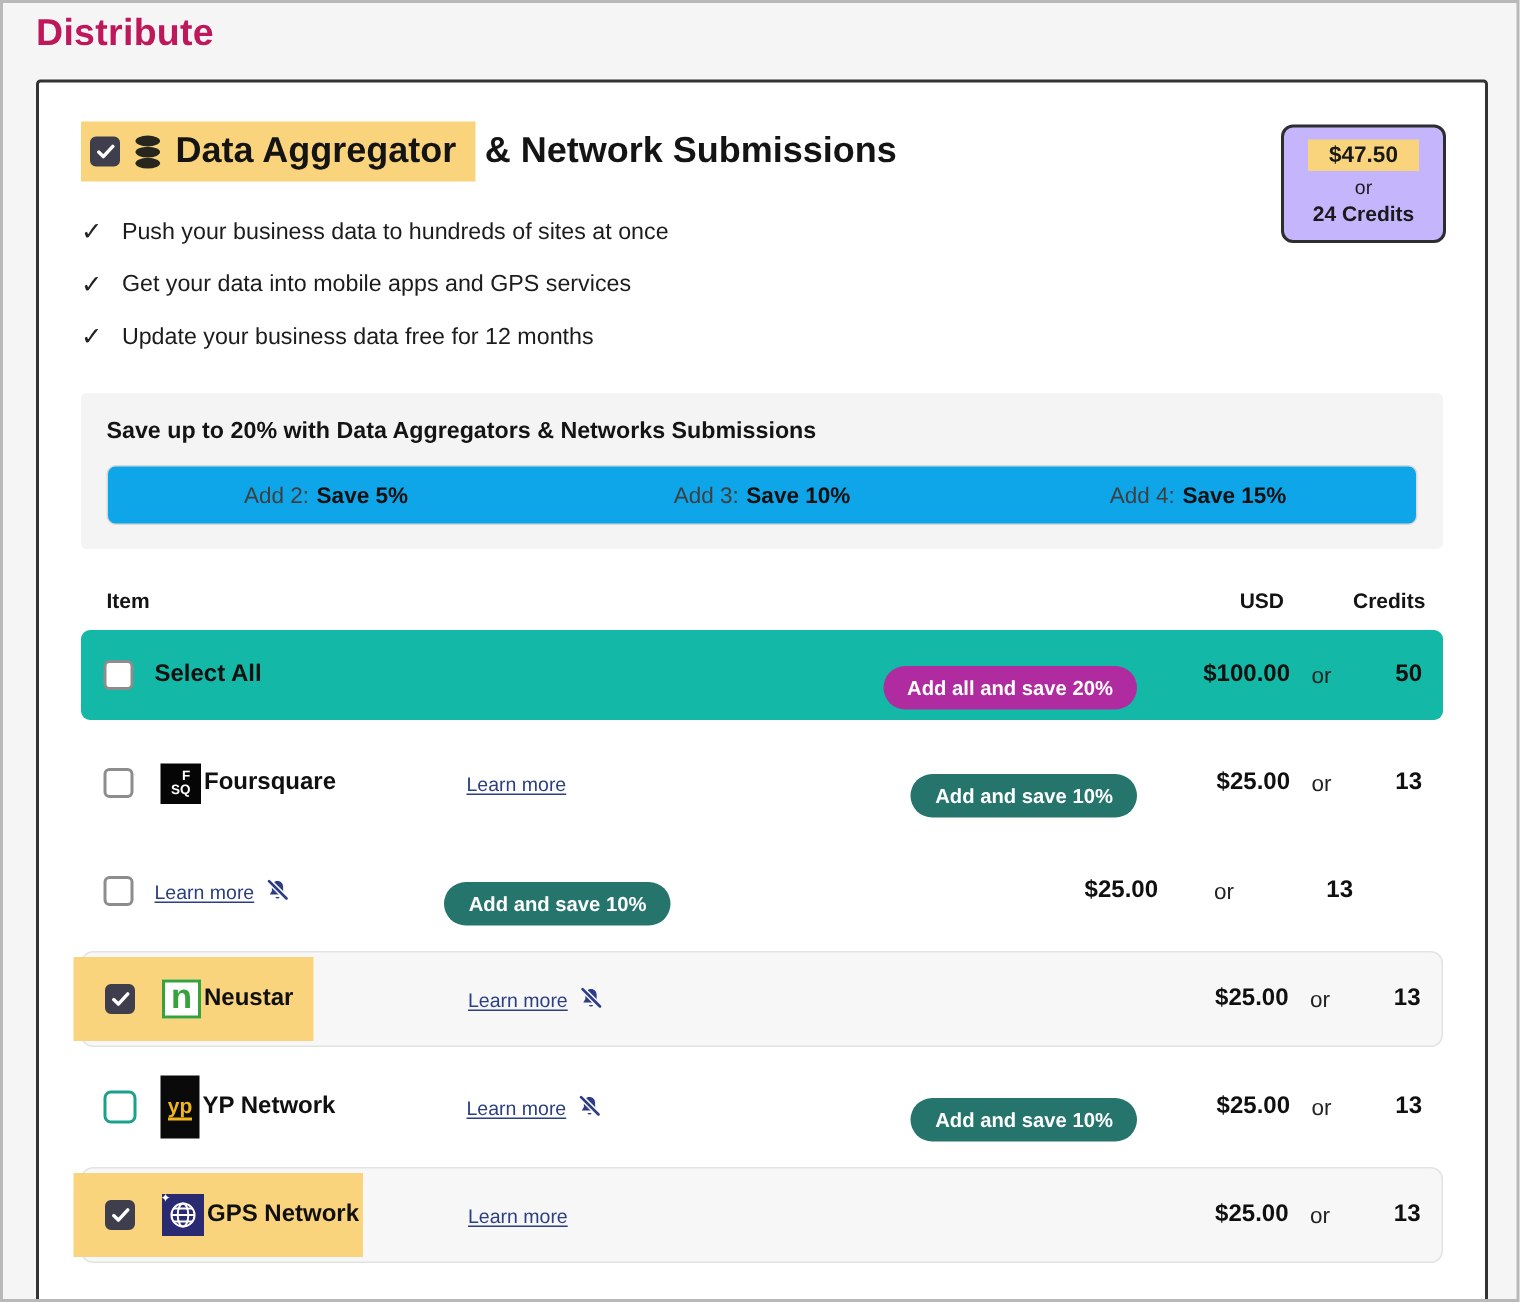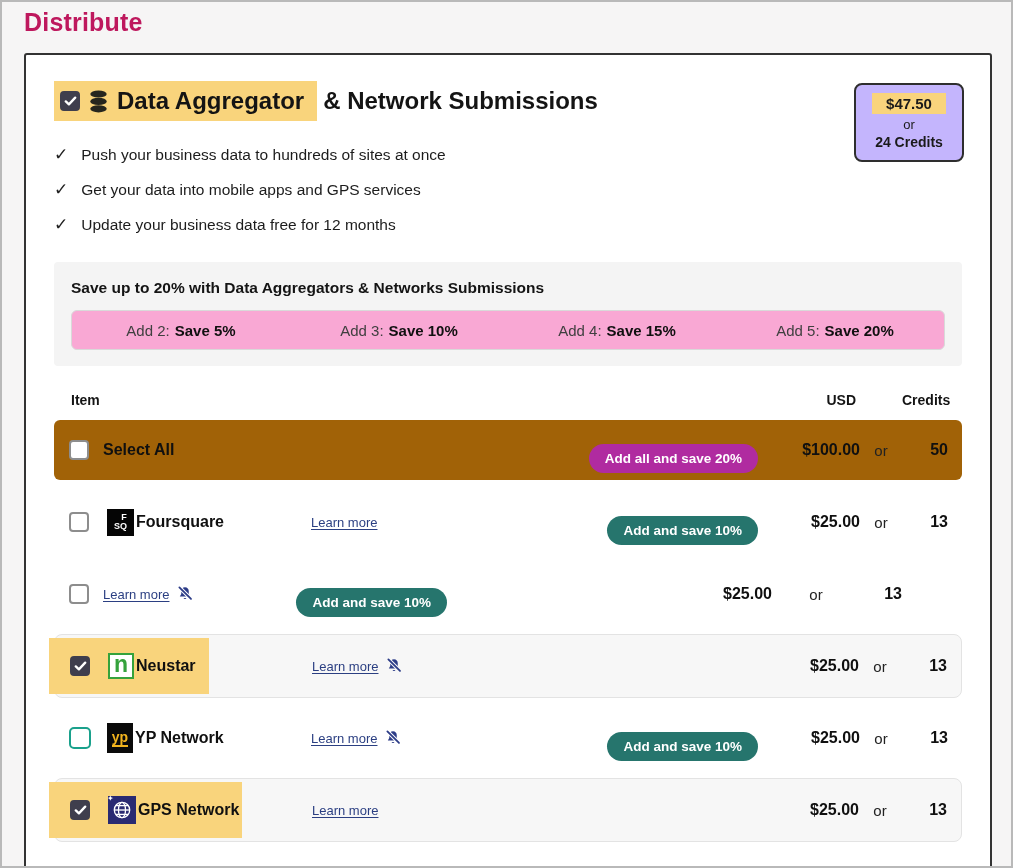--- a/index.html
+++ b/index.html
@@ -50,39 +50,39 @@
   .price-or { font-size:13px; margin-top:3px; color:#1a1a1a; }
   .price-credits { font-size:14px; font-weight:700; margin-top:2px; }
   
   .features { list-style:none; margin:16px 0 0; padding:0; }
   .features li { display:flex; align-items:center; gap:13px; height:35px; font-size:15.5px; color:#1c1c1c; }
   .tick { font-size:17px; color:#222; line-height:1; }
   
   .promo { margin-top:20px; background:#f4f4f4; border-radius:4px; padding:17px 17px 16px; }
   .promo-title { font-size:15.5px; font-weight:700; color:#141414; }
   .tier-bar {
-    margin-top:13px; background:#f9a8d4; border:1px solid #d9d9d9; border-radius:6px;
+    margin-top:13px; background:#0ea5e9; border:1px solid #d9d9d9; border-radius:6px;
     display:flex; align-items:center; height:40px;
   }
   .tier { flex:1; text-align:center; font-size:15px; color:#3f3f3f; }
   .tier .save { font-weight:700; color:#101010; margin-left:5px; }
   
   .grid-cols {
     display:grid;
     grid-template-columns:34px 208px 150px 1fr 88px 42px 46px;
     align-items:center;
     padding:0 14px 0 15px;
   }
   .thead { margin-top:26px; margin-bottom:12px; font-size:14px; font-weight:700; color:#141414; }
   .th-item { grid-column:1 / 3; padding-left:2px; }
   .th-usd { text-align:right; padding-right:4px; }
   .th-credits { text-align:right; }
   .row { position:relative; height:64px; border-radius:8px; margin-bottom:8px; }
   .row > * { position:relative; z-index:1; }
-  .row.select-all { height:60px; background:#a16207; border-radius:6px; margin-bottom:10px; }
+  .row.select-all { height:60px; background:#14b8a6; border-radius:6px; margin-bottom:10px; }
   .row.gray { background:#f7f7f7; border:1px solid #e3e3e3; }
   .row-hl { position:absolute; z-index:0 !important; left:-6px; top:3px; height:56px; background:#f9d47c; }
   .row-hl.hl-neustar { width:160px; }
   .row-hl.hl-gps { width:193px; }
   .name-group { display:flex; align-items:center; gap:2px; }
   .row-name { font-size:16px; font-weight:700; color:#101010; white-space:nowrap; }
   .select-all .row-name { font-size:16px; }
   .logo { margin-left:4px; display:inline-flex; align-items:center; justify-content:center; flex:0 0 auto; }
   .learn {
     font-size:13px; font-weight:400; color:#2b3f82;
@@ -104,21 +104,21 @@
   .logo-fsq {
     width:27px; height:27px; background:#050505; color:#fff;
     flex-direction:column; line-height:1.05; font-size:9px; font-weight:700;
   }
   .logo-fsq .l1 { padding-left:7px; }
   .logo-axle { width:27px; height:27px; }
   .logo-neustar {
     width:26px; height:26px; background:#fff; border:2px solid #35a23c;
     color:#35a23c; font-size:23px; font-weight:700; line-height:.8; padding-bottom:3px;
   }
-  .logo-yp { width:26px; height:30px; background:#0a0a0a; }
+  .logo-yp { width:26px; height:42px; background:#0a0a0a; }
   .logo-yp span {
     color:#f2b41e; font-size:14px; font-weight:700; line-height:1;
     border-bottom:2px solid #f2b41e; padding-bottom:1px;
   }
   .logo-gps { width:28px; height:28px; background:#2a2a72; position:relative; }
   .logo-gps .sparkle { position:absolute; top:-1px; left:-1px; color:#fff; font-size:8px; line-height:1; }
 </style>
 </head>
 <body>
 
@@ -168,21 +168,20 @@
         <span>Update your business data free for 12 months</span>
       </li>
   </ul>
 
   <div class="promo">
     <div class="promo-title">Save up to 20% with Data Aggregators &amp; Networks Submissions</div>
     <div class="tier-bar">
       <span class="tier"><span>Add 2:</span><span class="save">Save 5%</span></span>
       <span class="tier"><span>Add 3:</span><span class="save">Save 10%</span></span>
       <span class="tier"><span>Add 4:</span><span class="save">Save 15%</span></span>
-      <span class="tier"><span>Add 5:</span><span class="save">Save 20%</span></span>
     </div>
   </div>
 
   <div class="grid-cols thead">
     <span class="th-item">Item</span>
     <span></span>
       <span></span>
     <span class="th-usd">USD</span>
     <span></span>
     <span class="th-credits">Credits</span>

